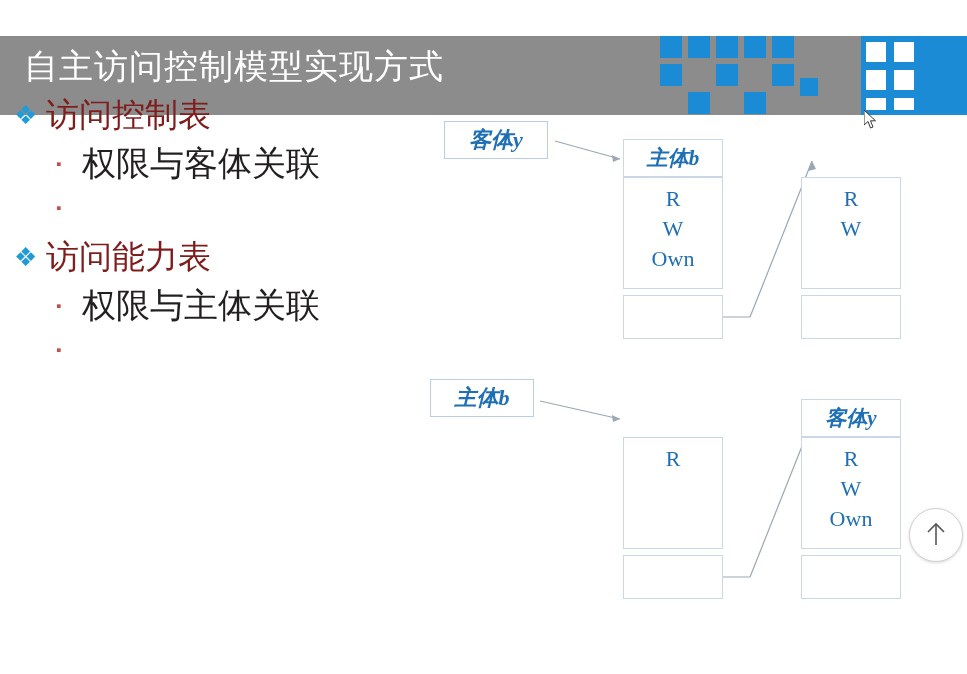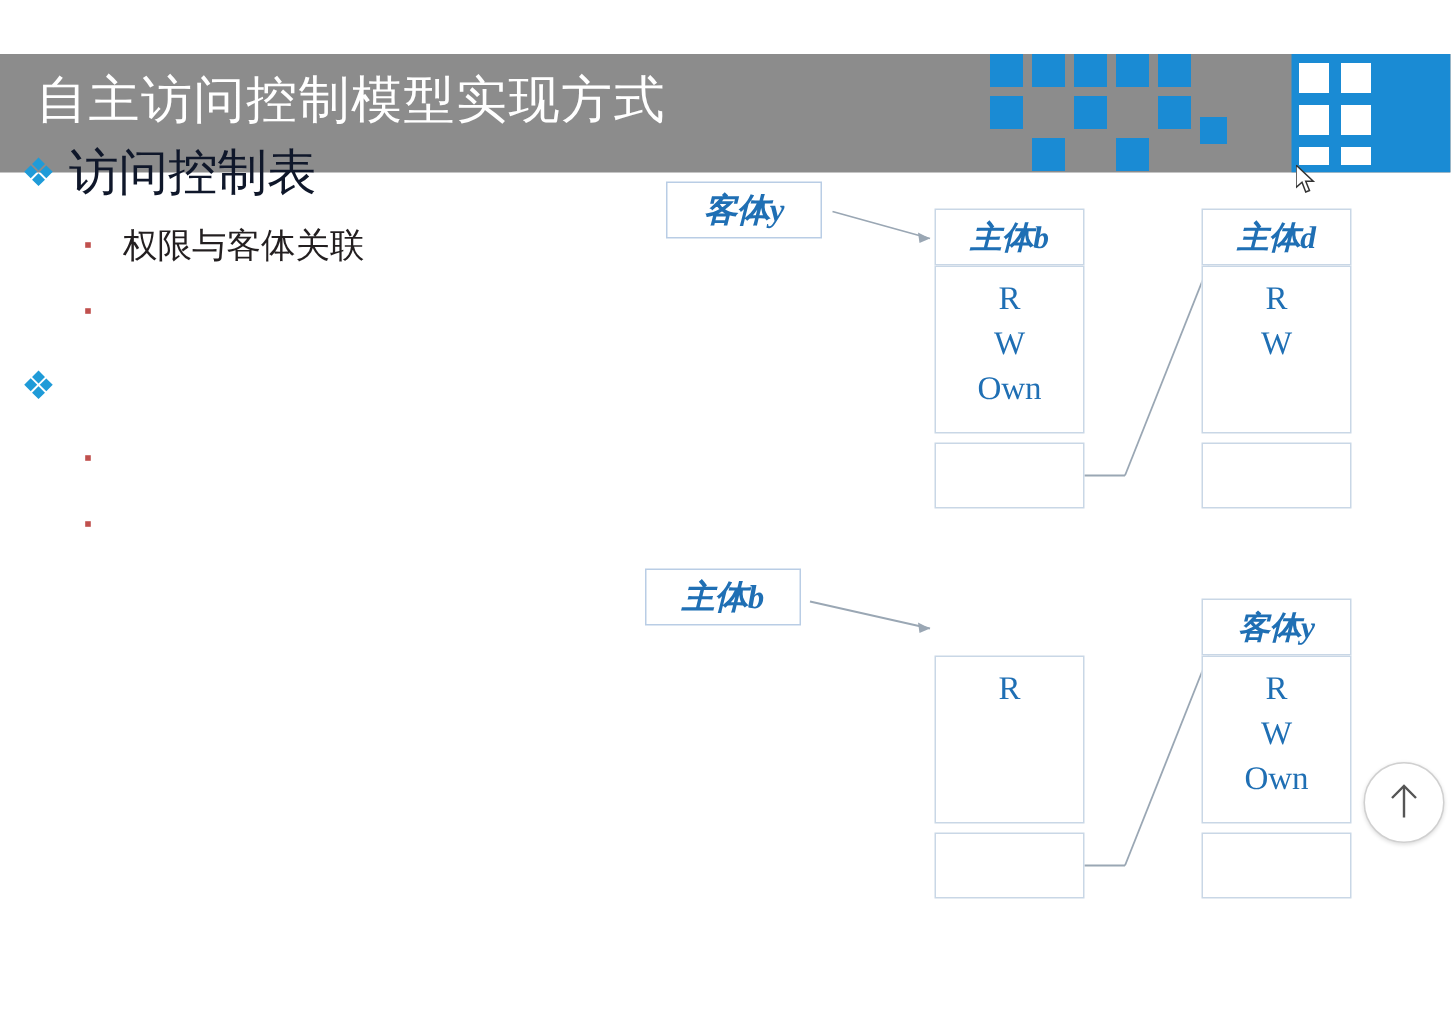--- a/index.html
+++ b/index.html
@@ -74,36 +74,36 @@
     color: #1f9bd8;
     font-size: 26px;
     line-height: 44px;
     width: 32px;
     flex: 0 0 32px;
     text-align: left;
   }
   .l1 .text {
     font-size: 33px;
     line-height: 44px;
-    color: #0f172a;
+    color: #7f1d1d;
   }
   .l2 {
     display: flex;
     align-items: flex-start;
     margin: 0 0 2px 42px;
   }
   .l2 .marker {
     color: #c0504d;
     font-size: 15px;
     line-height: 42px;
     width: 26px;
     flex: 0 0 26px;
   }
   .l2 .text {
-    font-size: 23px;
+    font-size: 34px;
     line-height: 41px;
     color: #231f20;
     max-width: 330px;
   }
 
   
   .diagram {
     position: absolute;
     left: 420px;
     top: 0;
@@ -218,23 +218,25 @@
     </div>
     <div class="l2">
       <span class="marker">▪</span>
       <span class="text">权限与客体关联</span>
     </div>
     <div class="l2">
       <span class="marker">▪</span>
     </div>
     <div class="l1" style="margin-top:6px;">
       <span class="marker">❖</span>
+      <span class="text">访问能力表</span>
     </div>
     <div class="l2">
       <span class="marker">▪</span>
+      <span class="text">权限与主体关联</span>
     </div>
     <div class="l2">
       <span class="marker">▪</span>
     </div>
   </div>
 
   <div class="diagram">
 
     <svg class="connectors">
 
@@ -256,21 +258,20 @@
     <div class="tag" style="left:24px; top:42px; width:104px;">客体y</div>
 
     <div class="box-head" style="left:203px; top:60px; width:100px;">主体b</div>
     <div class="box" style="left:203px; top:98px; width:100px; height:112px;">
       <div class="perm" style="top:8px;">R</div>
       <div class="perm" style="top:38px;">W</div>
       <div class="perm" style="top:68px;">Own</div>
     </div>
     <div class="box" style="left:203px; top:216px; width:100px; height:44px;"></div>
 
-    <div class="box-head" style="left:381px; top:60px; width:100px;">主体d</div>
     <div class="box" style="left:381px; top:98px; width:100px; height:112px;">
       <div class="perm" style="top:8px;">R</div>
       <div class="perm" style="top:38px;">W</div>
     </div>
     <div class="box" style="left:381px; top:216px; width:100px; height:44px;"></div>
 
     <div class="tag" style="left:10px; top:300px; width:104px;">主体b</div>
 
     <div class="box" style="left:203px; top:358px; width:100px; height:112px;">
       <div class="perm" style="top:8px;">R</div>

